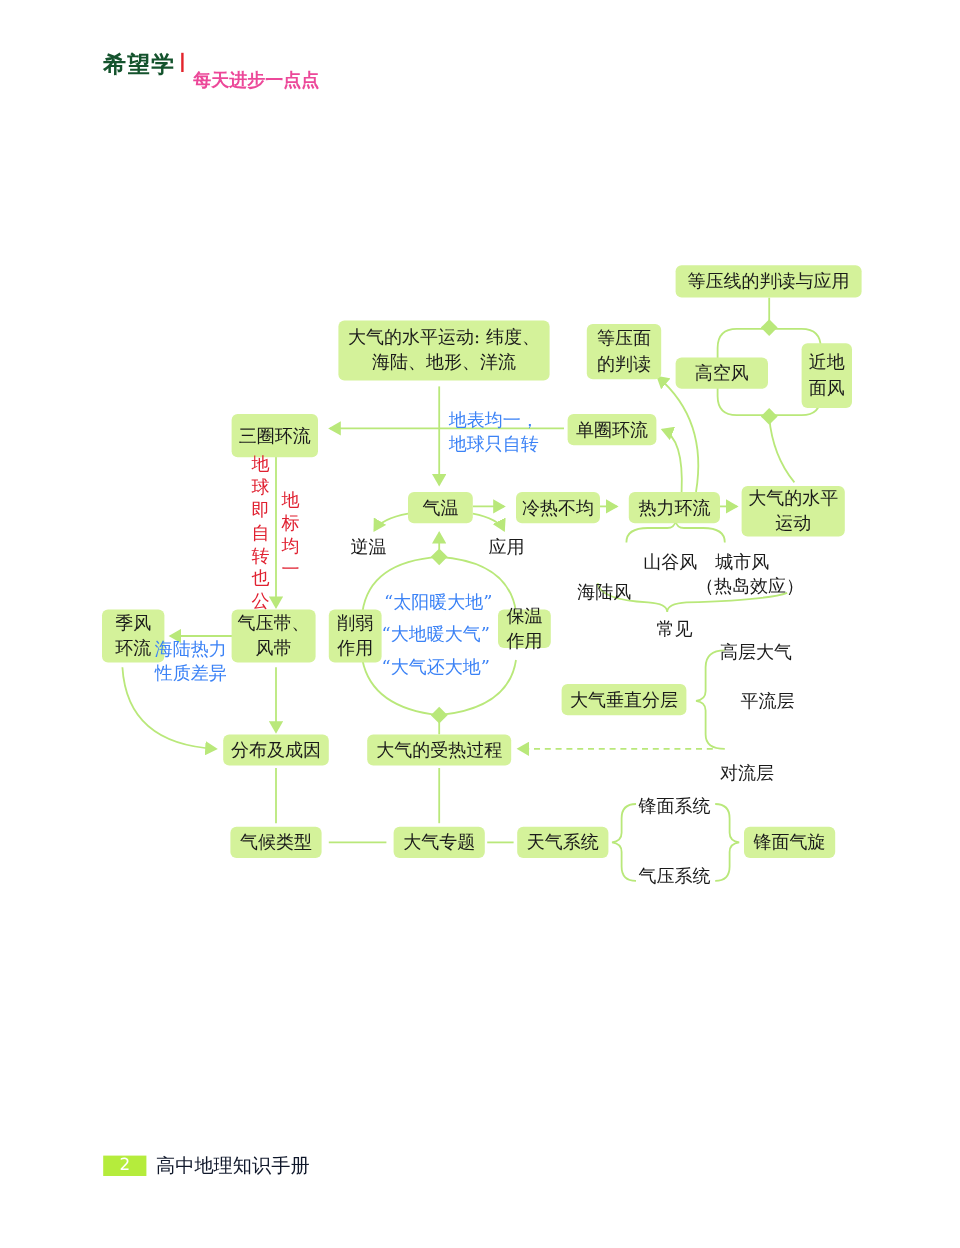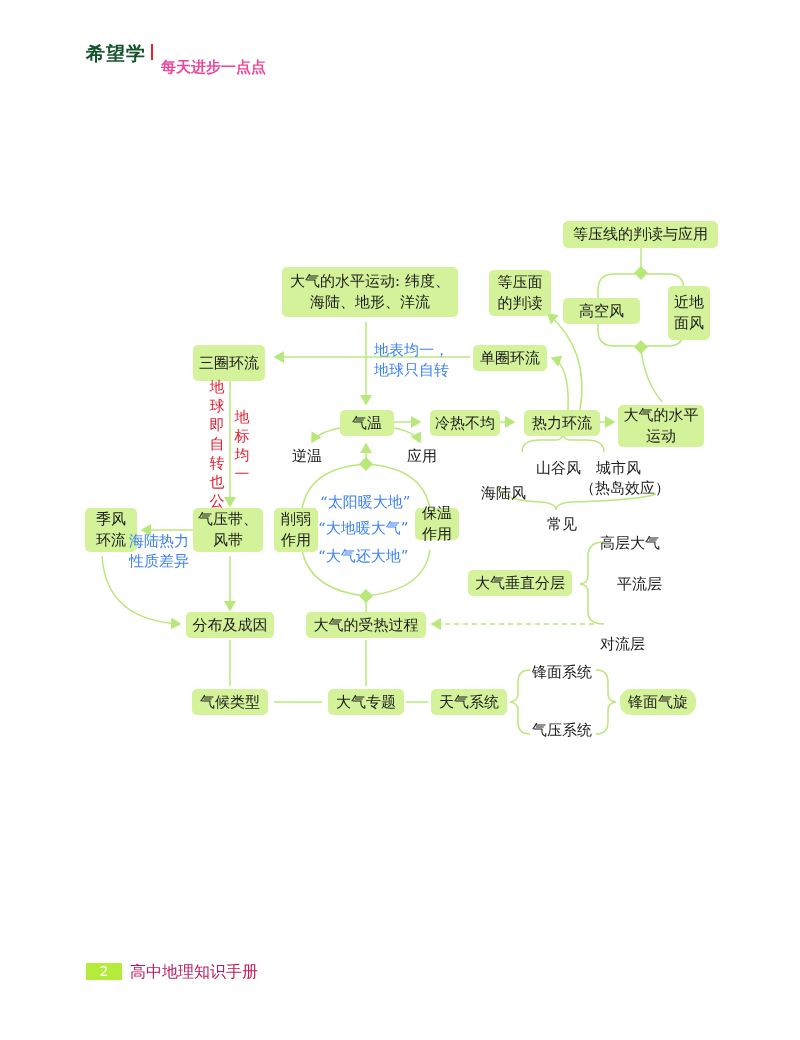--- a/index.html
+++ b/index.html
@@ -6,21 +6,21 @@
   body{width:800px;height:1040px;position:relative;overflow:hidden;font-family:"DejaVu Serif","Liberation Serif",serif;color:#222;}
   .hdr-brand{position:absolute;left:86px;top:41px;font-family:"DejaVu Sans","Liberation Sans",sans-serif;font-size:19px;font-weight:bold;color:#14532d;letter-spacing:1px;}
   .hdr-sep{position:absolute;left:151px;top:44px;width:2px;height:16px;background:#e3242b;}
   .hdr-slogan{position:absolute;left:161px;top:58px;font-family:Liberation Serif, serif;font-size:15px;font-weight:bold;color:#ec4899;}
   .box{position:absolute;background:#d4f29a;border-radius:5px;display:flex;align-items:center;justify-content:center;text-align:center;font-size:15px;line-height:21px;color:#1a1a1a;box-sizing:border-box;padding:0 4px;}
   .txt{position:absolute;font-size:15px;line-height:20px;color:#1a1a1a;white-space:nowrap;}
   .red{color:#3b82f6;}
   .vtxt{position:absolute;font-size:15px;line-height:19px;color:#e02030;width:16px;text-align:center;word-break:break-all;}
   svg.links{position:absolute;left:0;top:0;}
   .footer-num{position:absolute;left:86px;top:963px;width:36px;height:17px;background:#b5ec3c;color:#fff;font-family:"DejaVu Sans","Liberation Sans",sans-serif;font-size:14px;line-height:17px;text-align:center;}
-  .footer-title{position:absolute;left:130px;top:962px;font-family:"DejaVu Sans","Liberation Sans",sans-serif;font-size:16px;color:#be185d;}
+  .footer-title{position:absolute;left:130px;top:962px;font-family:"DejaVu Sans","Liberation Sans",sans-serif;font-size:16px;color:#0f172a;}
 </style>
 </head>
 <body>
 
 <div class="hdr-brand">希望学</div>
 <div class="hdr-sep"></div>
 <div class="hdr-slogan">每天进步一点点</div>
 
 <svg class="links" width="800" height="1040">
   <defs>
@@ -143,16 +143,16 @@
 <div class="txt" style="left:600px;top:634px;">对流层</div>
 
 <div class="box" style="left:186px;top:612px;width:88px;height:26px;">分布及成因</div>
 <div class="box" style="left:306px;top:612px;width:120px;height:26px;">大气的受热过程</div>
 
 <div class="box" style="left:192px;top:689px;width:76px;height:26px;">气候类型</div>
 <div class="box" style="left:328px;top:689px;width:76px;height:26px;">大气专题</div>
 <div class="box" style="left:431px;top:689px;width:76px;height:26px;">天气系统</div>
 <div class="txt" style="left:532px;top:662px;">锋面系统</div>
 <div class="txt" style="left:532px;top:720px;">气压系统</div>
-<div class="box" style="left:620px;top:689px;width:76px;height:26px;border-radius:11px;">锋面气旋</div>
+<div class="box" style="left:620px;top:689px;width:76px;height:26px;">锋面气旋</div>
 
 <div class="footer-num">2</div>
 <div class="footer-title">高中地理知识手册</div>
 
 </body></html>

